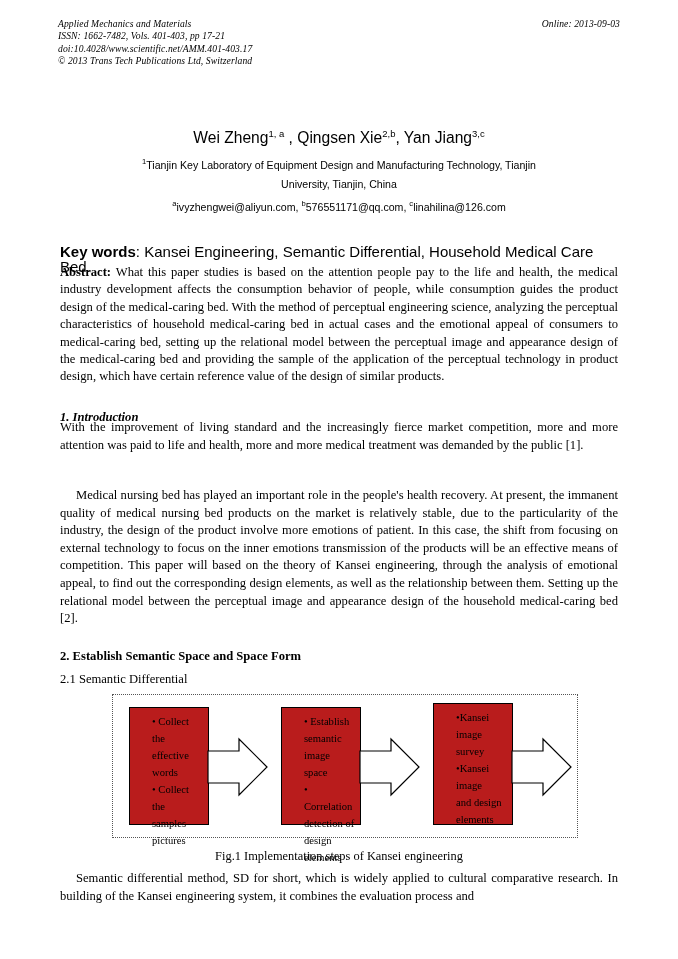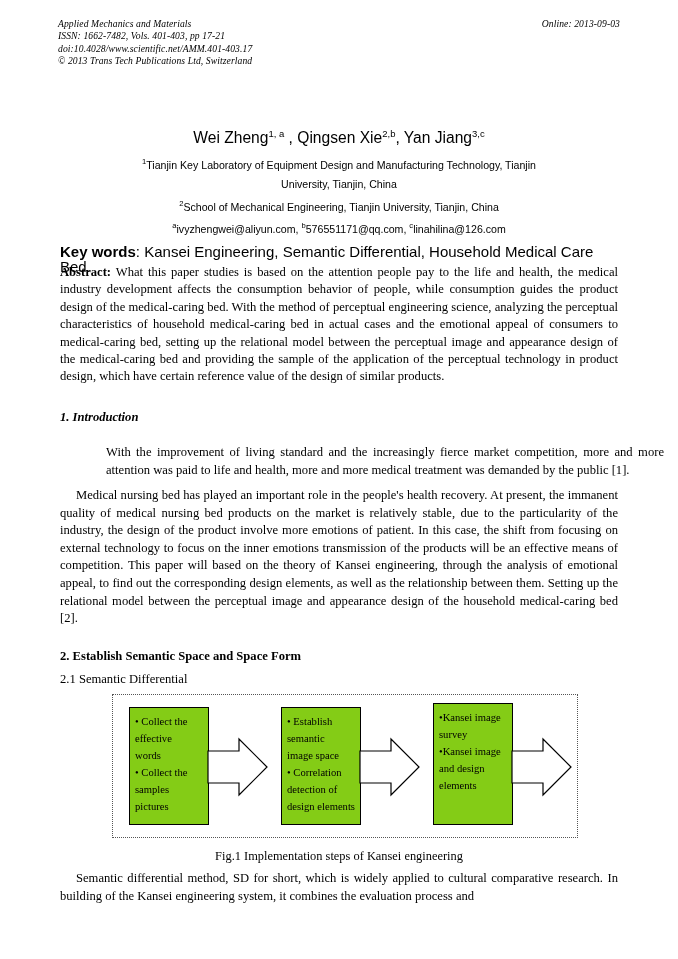--- a/index.html
+++ b/index.html
@@ -149,24 +149,24 @@
     height: 118px;
   }
   .flow-box {
     position: absolute;
     left: 0;
     top: 0;
     width: 80px;
     height: 118px;
     border: 1px solid #000000;
     box-sizing: border-box;
-    background: #84cc16;
+    background: #b91c1c;
     font-size: 10.6px;
     line-height: 17px;
-    padding: 5px 4px 0 5px;
+    padding: 5px 4px 0 22px;
   }
   .flow-box .bullet-line { display: block; white-space: normal; }
   .arrow-svg {
     position: absolute;
     top: 30px;
     left: 78px;
   }
   .fig-caption {
     position: absolute;
     left: 60px;
@@ -191,34 +191,33 @@
   </div>
 
 
   <div class="authors">
     <span>Wei Zheng</span><sup>1, a</sup><span> , </span><span>Qingsen Xie</span><sup>2,b</sup><span>, </span><span>Yan Jiang</span><sup>3,c</sup>
   </div>
 
   <div class="affil">
     <span class="aff-line"><sup>1</sup><span>Tianjin Key Laboratory of Equipment Design and Manufacturing Technology, Tianjin</span></span>
     <span class="aff-line">University, Tianjin, China</span>
-    <span class="aff-line"><sup>2</sup><span>School of Mechanical Engineering, Tianjin University, Tianjin, China</span></span>
     <span class="aff-line"><sup>a</sup><span>ivyzhengwei@aliyun.com, </span><sup>b</sup><span>576551171@qq.com, </span><sup>c</sup><span>linahilina@126.com</span></span>
   </div>
 
   <div class="keywords">
     <b>Key words</b><span>: </span><span>Kansei Engineering, Semantic Differential, Household Medical Care Bed.</span>
   </div>
 
   <div class="abstract">
     <b>Abstract:</b><span> What this paper studies is based on the attention people pay to the life and health, the medical industry development affects the consumption behavior of people, while consumption guides the product design of the medical-caring bed. With the method of perceptual engineering science, analyzing the perceptual characteristics of household medical-caring bed in actual cases and the emotional appeal of consumers to medical-caring bed, setting up the relational model between the perceptual image and appearance design of the medical-caring bed and providing the sample of the application of the perceptual technology in product design, which have certain reference value of the design of similar products.</span>
   </div>
 
   <div class="sec-head" style="top:409px;font-style:italic;">1. Introduction</div>
-  <div class="para" style="top:444px;margin-left:46px;">With the improvement of living standard and the increasingly fierce market competition, more and more attention was paid to life and health, more and more medical treatment was demanded by the public [1].</div>
+  <div class="para" style="top:419px;">With the improvement of living standard and the increasingly fierce market competition, more and more attention was paid to life and health, more and more medical treatment was demanded by the public [1].</div>
   <div class="para indent" style="top:487px;">Medical nursing bed has played an important role in the people's health recovery. At present, the immanent quality of medical nursing bed products on the market is relatively stable, due to the particularity of the industry, the design of the product involve more emotions of patient. In this case, the shift from focusing on external technology to focus on the inner emotions transmission of the products will be an effective means of competition. This paper will based on the theory of Kansei engineering, through the analysis of emotional appeal, to find out the corresponding design elements, as well as the relationship between them. Setting up the relational model between the perceptual image and appearance design of the household medical-caring bed [2].</div>
 
   <div class="sec-head" style="top:648px;">2. Establish Semantic Space and Space Form</div>
   <div class="subsec-head" style="top:671px;">2.1 Semantic Differential</div>
 
   <div class="figure-frame">
     <div class="fig-stage">
 
       <div class="flow-unit" style="left:16px;">
         <div class="flow-box">

